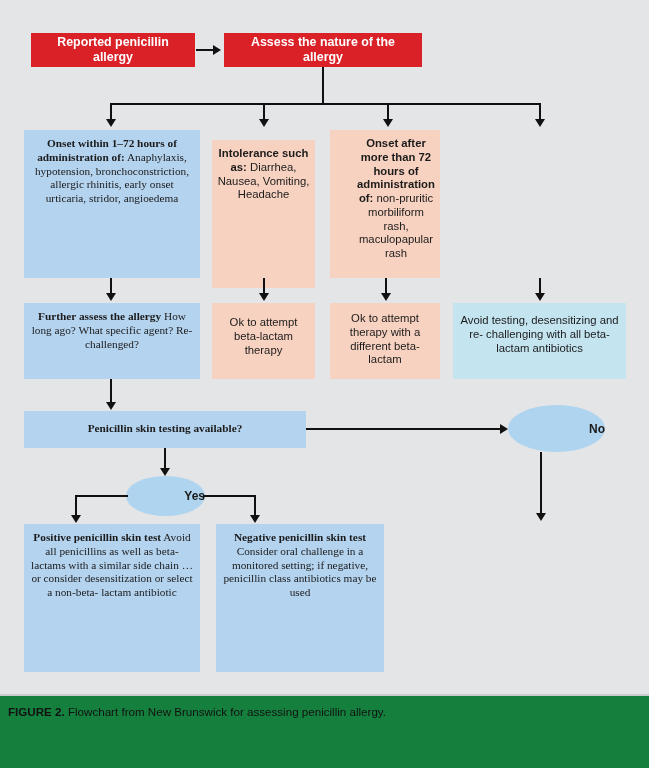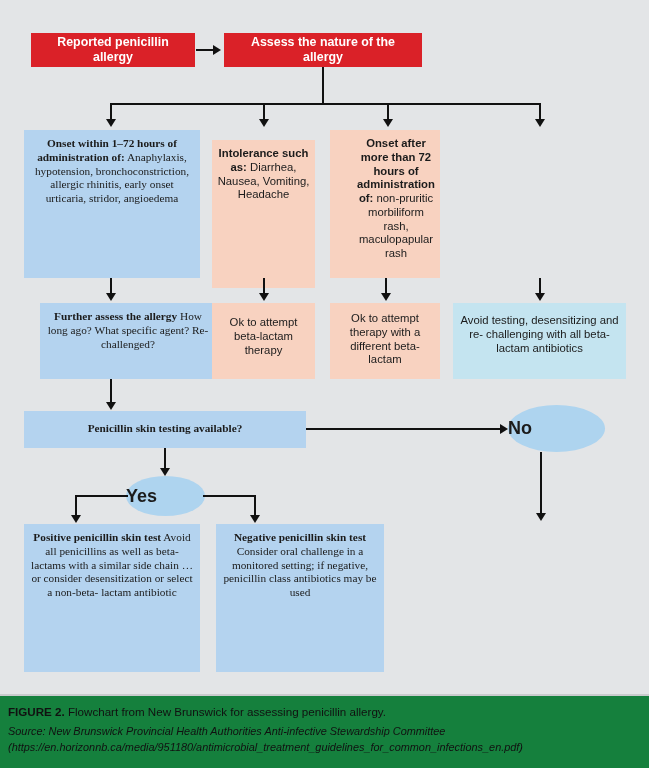--- a/index.html
+++ b/index.html
@@ -33,22 +33,22 @@
     background:#da2128; color:#ffffff;
     font-weight:bold; font-size:12.4px;
     display:flex; align-items:center; justify-content:center;
     padding:4px 6px;
   }
   .hd { font-weight:bold; }
   .oval {
     position:absolute;
     background:#aed4ef;
     border-radius:50%;
-    display:flex; align-items:center; justify-content:flex-start;
-    font-weight:bold; font-size:18px; color:#1b1b1b;
+    display:flex; align-items:center; justify-content:flex-end;
+    font-weight:bold; font-size:12px; color:#1b1b1b;
   }
 
   
   .vline { position:absolute; width:2px; background:#111; }
   .hline { position:absolute; height:2px; background:#111; }
   .arrow-d {
     position:absolute; width:0; height:0;
     border-left:5px solid transparent;
     border-right:5px solid transparent;
     border-top:8px solid #111;
@@ -127,21 +127,21 @@
 
     <div class="vline" style="left:263px; top:278px; height:17px;"></div>
     <div class="arrow-d" style="left:259px; top:293px;"></div>
 
     <div class="vline" style="left:385px; top:278px; height:17px;"></div>
     <div class="arrow-d" style="left:381px; top:293px;"></div>
 
     <div class="vline" style="left:539px; top:278px; height:17px;"></div>
     <div class="arrow-d" style="left:535px; top:293px;"></div>
 
-    <div class="box blue" style="left:40px; top:303px; width:176px; height:76px;">
+    <div class="box blue" style="left:24px; top:303px; width:176px; height:76px;">
       <span class="hd">Further assess the allergy</span>
       <span>How long ago? What specific agent? Re-challenged?</span>
     </div>
 
     <div class="box peach" style="left:212px; top:303px; width:103px; height:76px; padding-top:13px;">
       <span>Ok to attempt beta-lactam therapy</span>
     </div>
 
     <div class="box peach" style="left:330px; top:303px; width:110px; height:76px; padding-top:9px;">
       <span>Ok to attempt therapy with a different beta-lactam</span>
@@ -195,16 +195,15 @@
 
 
   </div>
 
   <div id="caption">
     <div class="topbar"></div>
     <div id="cap-line1">
       <span class="fig">FIGURE 2.</span>
       <span>Flowchart from New Brunswick for assessing penicillin allergy.</span>
     </div>
-    <div id="cap-src">Source: New Brunswick Provincial Health Authorities Anti-infective Stewardship Committee (https://en.horizonnb.ca/media/951180/antimicrobial_treatment_guidelines_for_common_infections_en.pdf)</div>
   </div>
 
 </div>
 
 </body></html>

